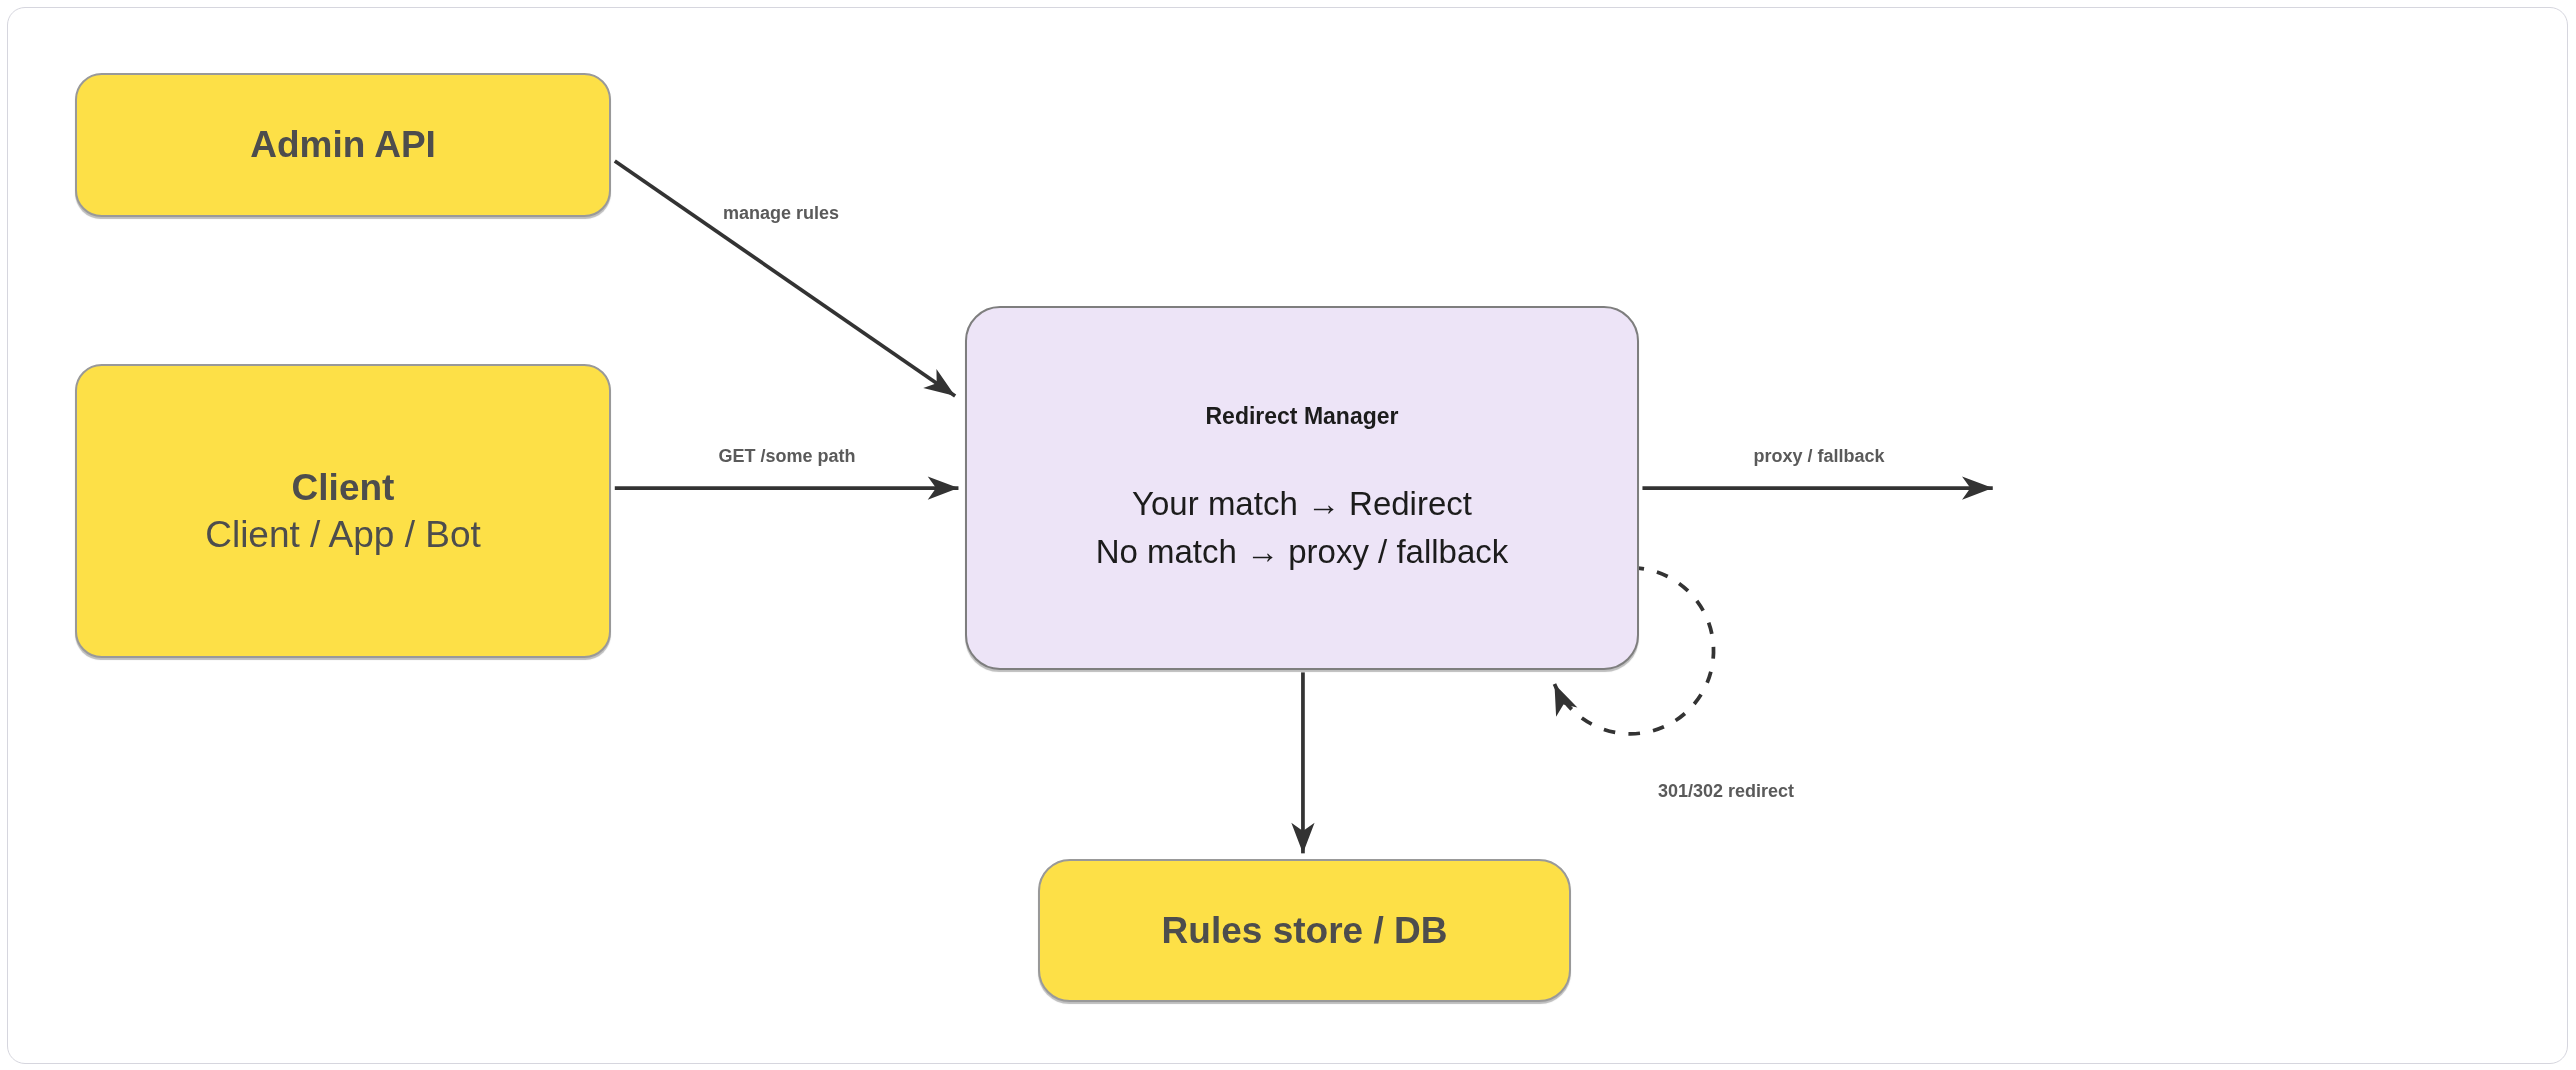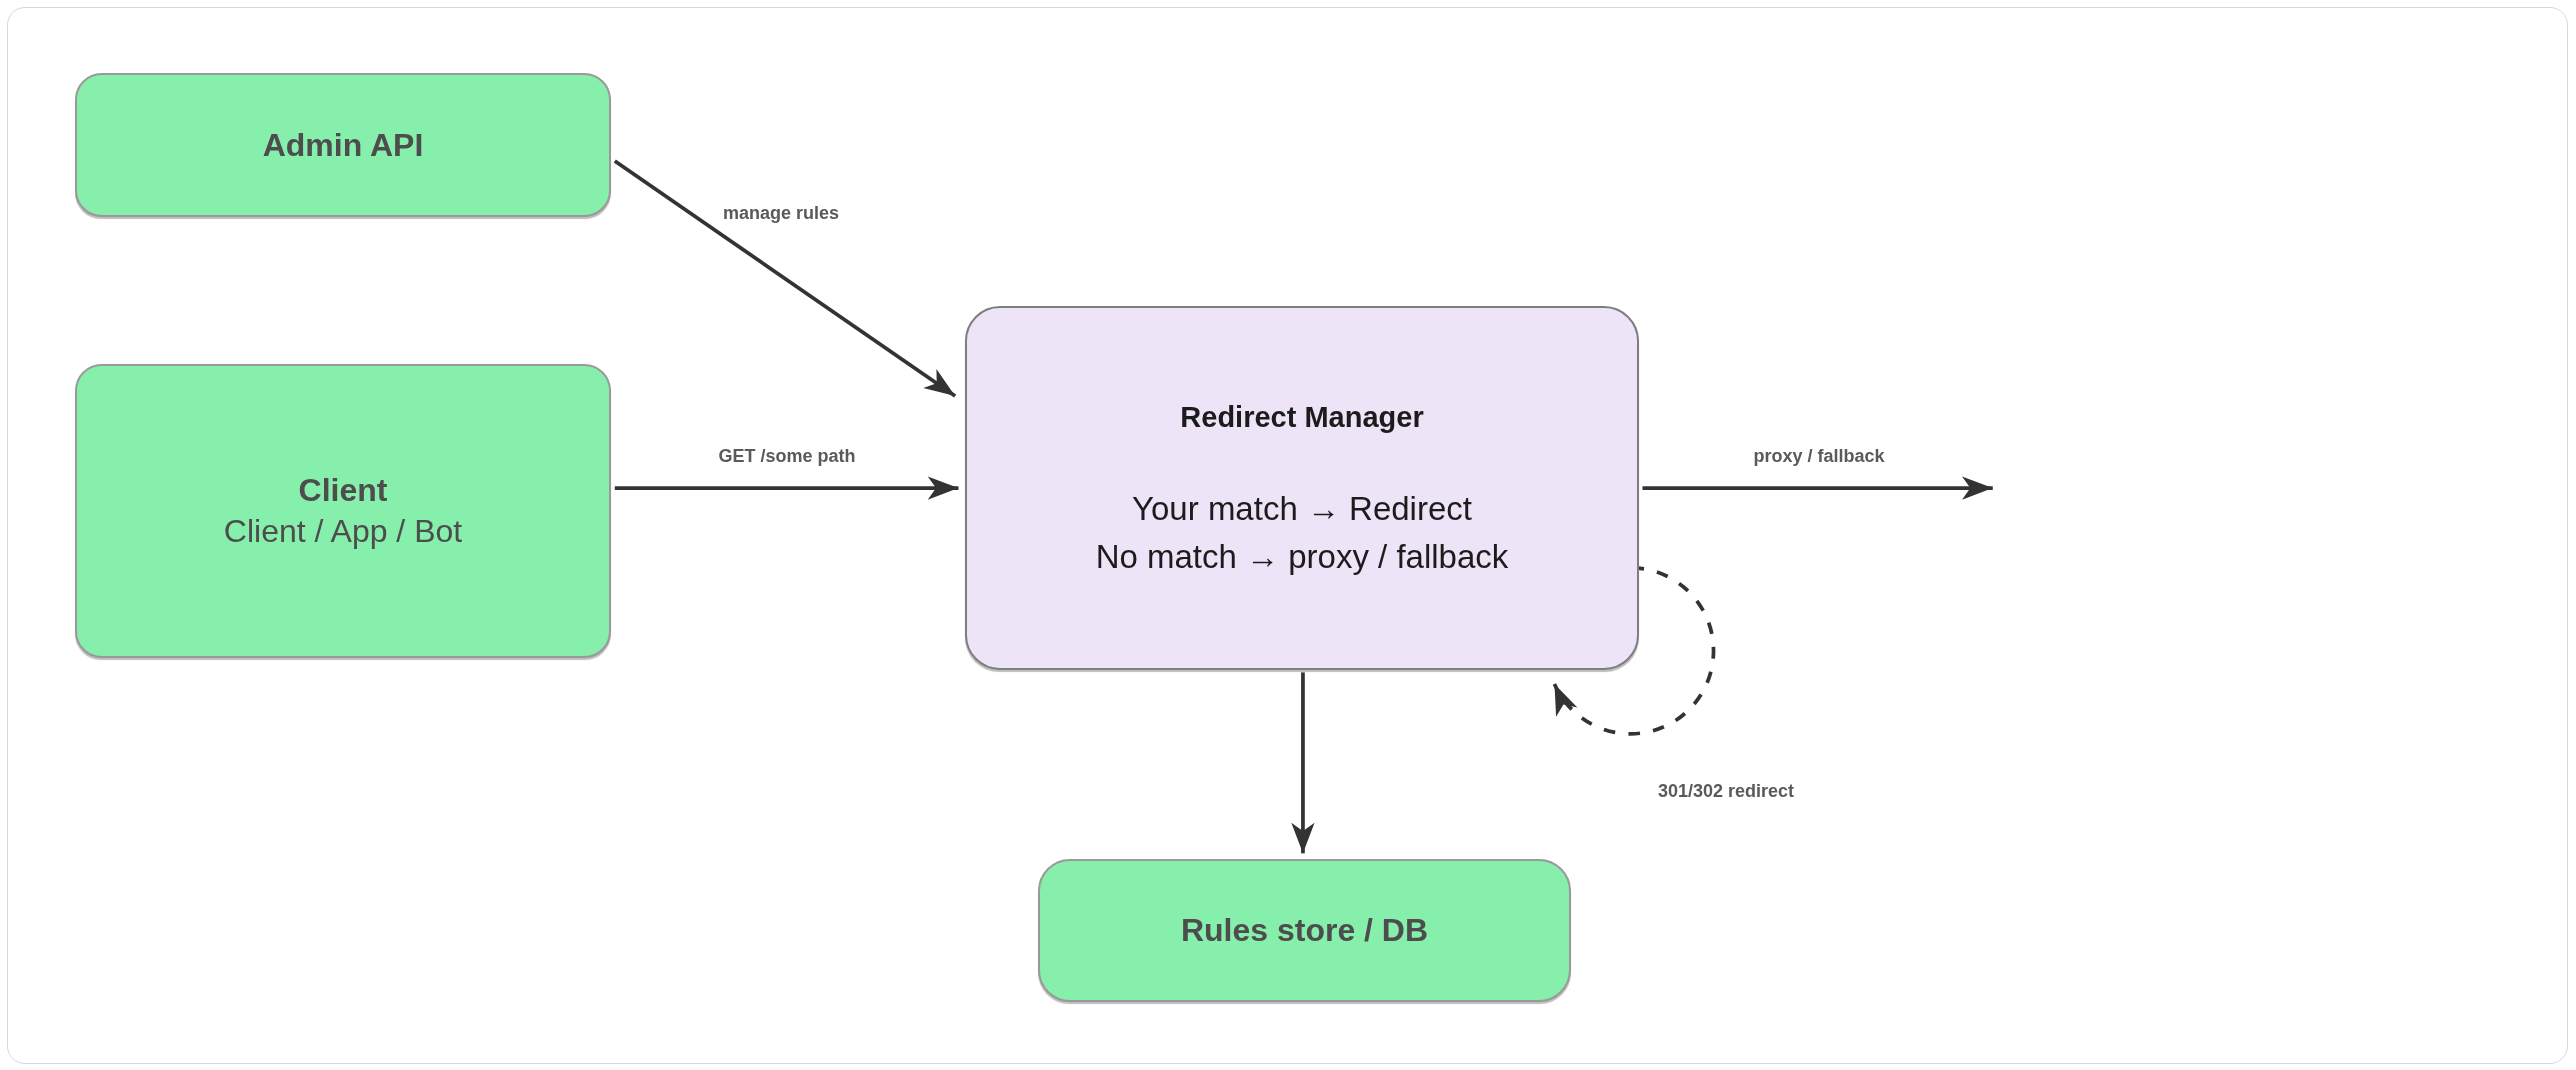--- a/index.html
+++ b/index.html
@@ -34,45 +34,45 @@
     fill: none;
     stroke: var(--arrow, #333333);
     stroke-width: 4.5px;
   }
   .edge-line.dashed {
     stroke-dasharray: 14 16;
   }
   .node {
     position: absolute;
     box-sizing: border-box;
-    background: #86efac;
+    background: #fde047;
     border: 2.5px solid var(--node-border, #999999);
     border-radius: 26.6px;
     display: flex;
     flex-direction: column;
     align-items: center;
     justify-content: center;
     text-align: center;
     color: var(--node-text, #4d4d4d);
-    font-size: 32px;
+    font-size: 37px;
     line-height: 1.28;
     box-shadow: 0 2.5px 0.8px -0.8px rgba(110,110,110,0.45);
   }
   .node .title { font-weight: bold; }
   .node .subtitle { font-weight: normal; }
   .node.accent {
     background: var(--accent-fill, #ede4f7);
     border-color: var(--accent-border, #7e7e7e);
     border-radius: 35px;
     color: var(--accent-text, #1c1c1c);
     font-size: 33px;
     line-height: 1.45;
   }
   .node.accent .title {
-    font-size: 29px;
+    font-size: 23px;
     margin-bottom: 47px;
   }
   .edge-label {
     position: absolute;
     transform: translate(-50%, -50%);
     font-size: 18px;
     font-weight: bold;
     color: var(--label-text, #5a5a5a);
     white-space: nowrap;
   }

